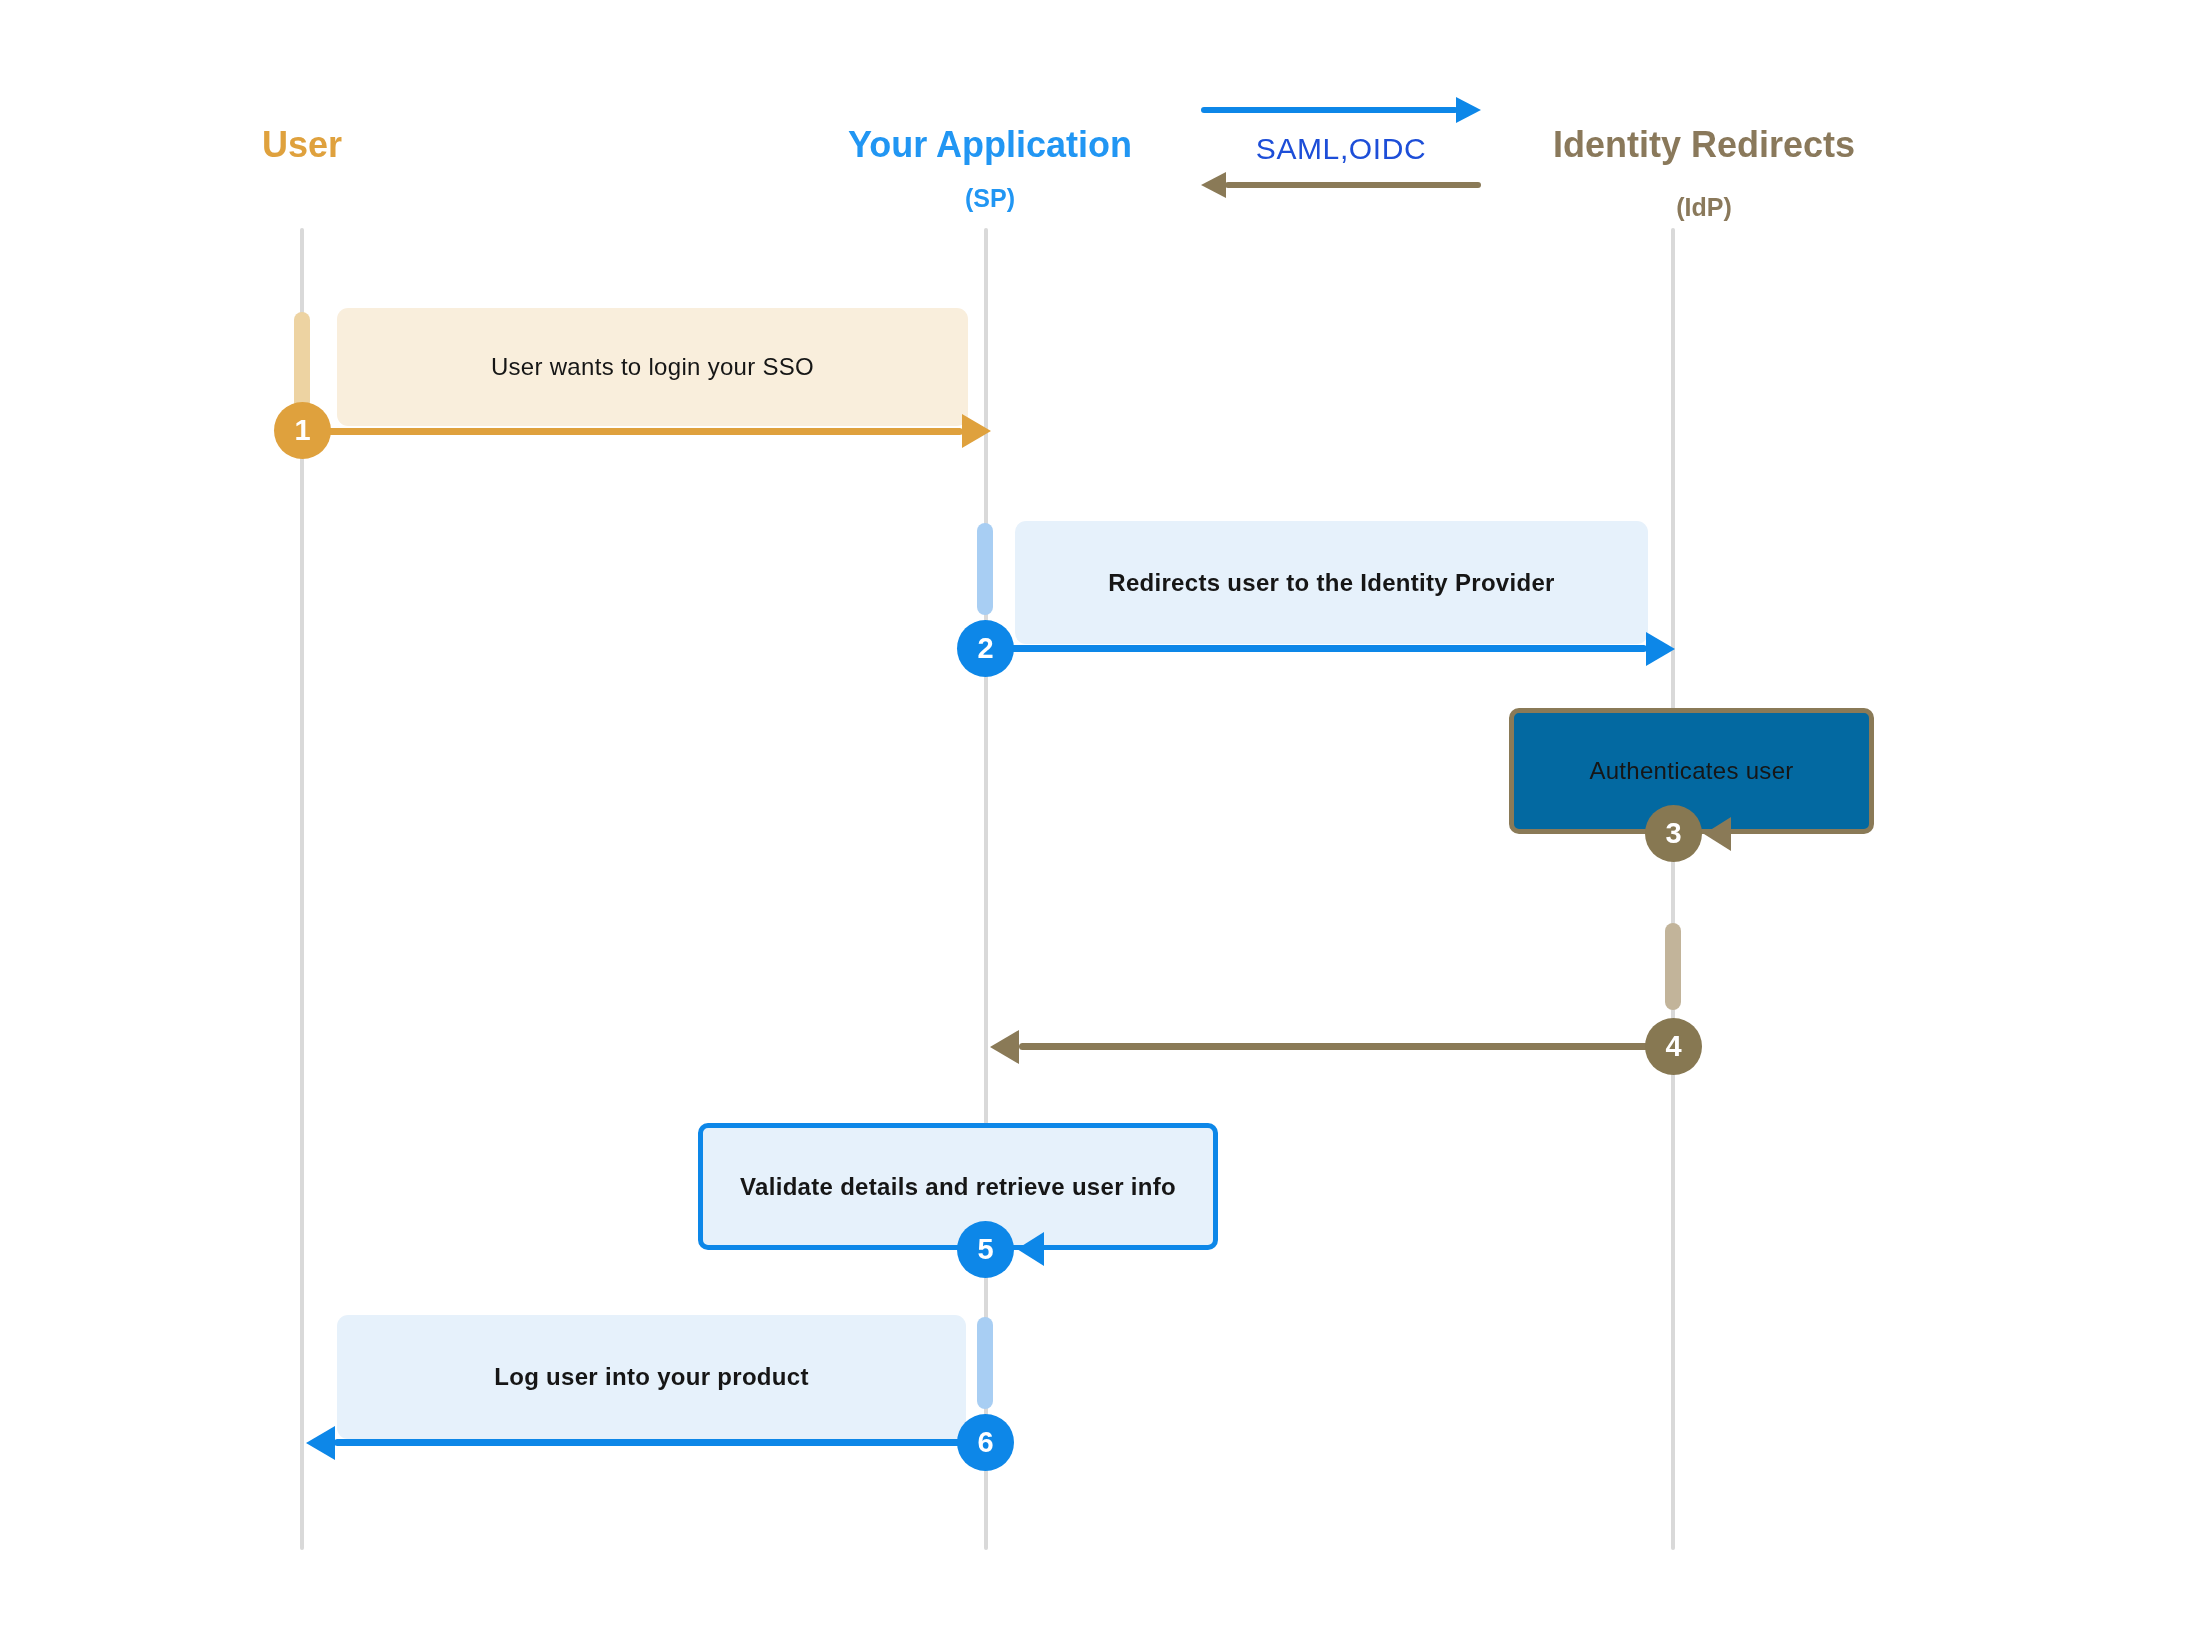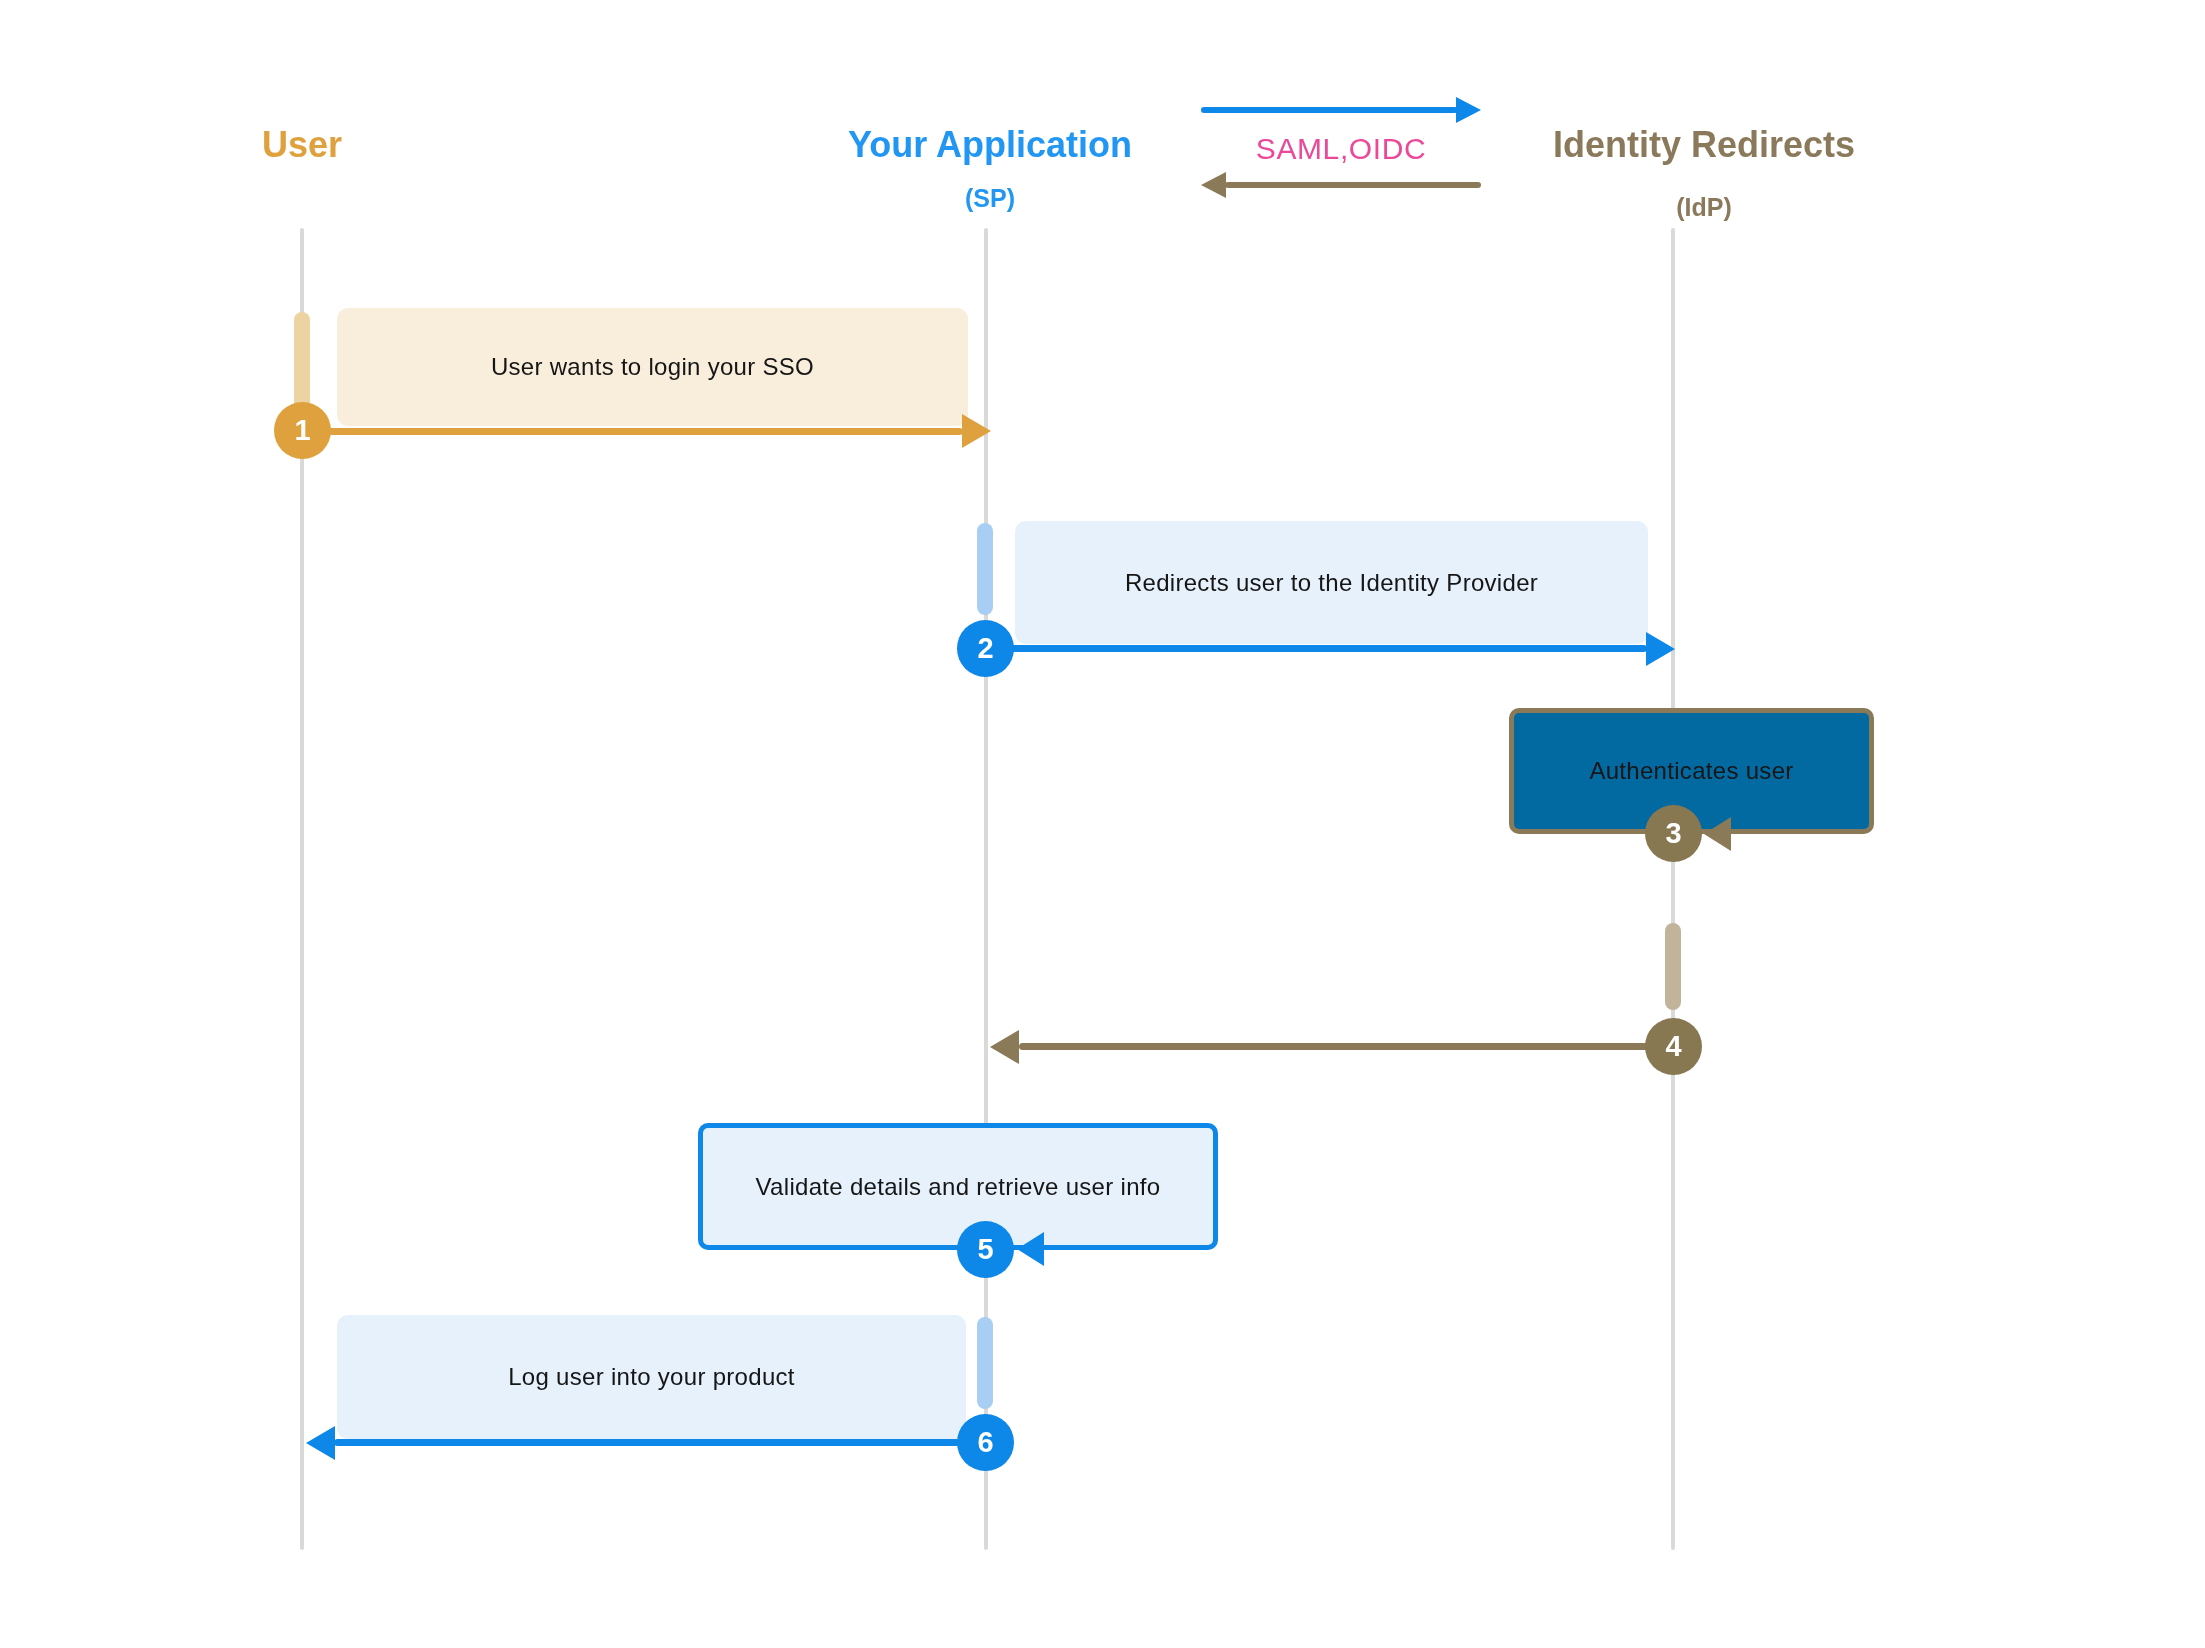--- a/index.html
+++ b/index.html
@@ -24,34 +24,34 @@
   .tri-right{border-left:29px solid;}
   .tri-left{border-right:29px solid;}
   .badge{position:absolute;width:57px;height:57px;border-radius:50%;
          display:flex;align-items:center;justify-content:center;
          color:#ffffff;font-weight:bold;font-size:29px;line-height:1;}
 
   
   .c-orange{color:#DFA13D;}      .bg-orange{background:#DFA13D;}
   .c-appblue{color:#2196F3;}     .bg-blue{background:#0D87E8;}
   .c-idpbrown{color:#8A795B;}    .bg-brown{background:#877852;}
-  .bg-cream{background:#F9EEDC;} .bg-ltblue{background:#E6F1FB;}
+  .bg-cream{background:#F9EEDC;} .bg-ltblue{background:#E6F1FB;font-weight:bold;}
   .bg-taupe{background:#0369a1;}
   .bg-act-user{background:#EDD3A2;}
   .bg-act-app{background:#A8CEF3;}
   .bg-act-idp{background:#C2B49A;}
 
   
   #user-title{left:302px;top:127px;}
   #app-title{left:990px;top:127px;}
   #app-sub{left:990px;top:186px;}
   #idp-title{left:1704px;top:127px;}
   #idp-sub{left:1704px;top:186px;margin-top:9px;}
   #proto-label{position:absolute;left:1341px;top:132px;transform:translateX(-50%);
-        font-size:30px;color:#ec4899;letter-spacing:0.6px;white-space:nowrap;}
+        font-size:30px;color:#1d4ed8;letter-spacing:0.6px;white-space:nowrap;}
   #proto-shaft-top{left:1201px;top:107px;width:257px;background:#0D87E8;height:6.2px;}
   #proto-head-top{left:1456px;top:97px;border-left-color:#0D87E8;
         border-top-width:13.7px;border-bottom-width:13.7px;border-left-width:25px;}
   #proto-shaft-bot{left:1225px;top:182px;width:256px;background:#8A7A57;height:6.2px;}
   #proto-head-bot{left:1201px;top:172px;border-right-color:#8A7A57;
         border-top-width:13.7px;border-bottom-width:13.7px;border-right-width:25px;}
 
   
   #lifeline-user{left:300px;}
   #lifeline-app{left:984px;}

